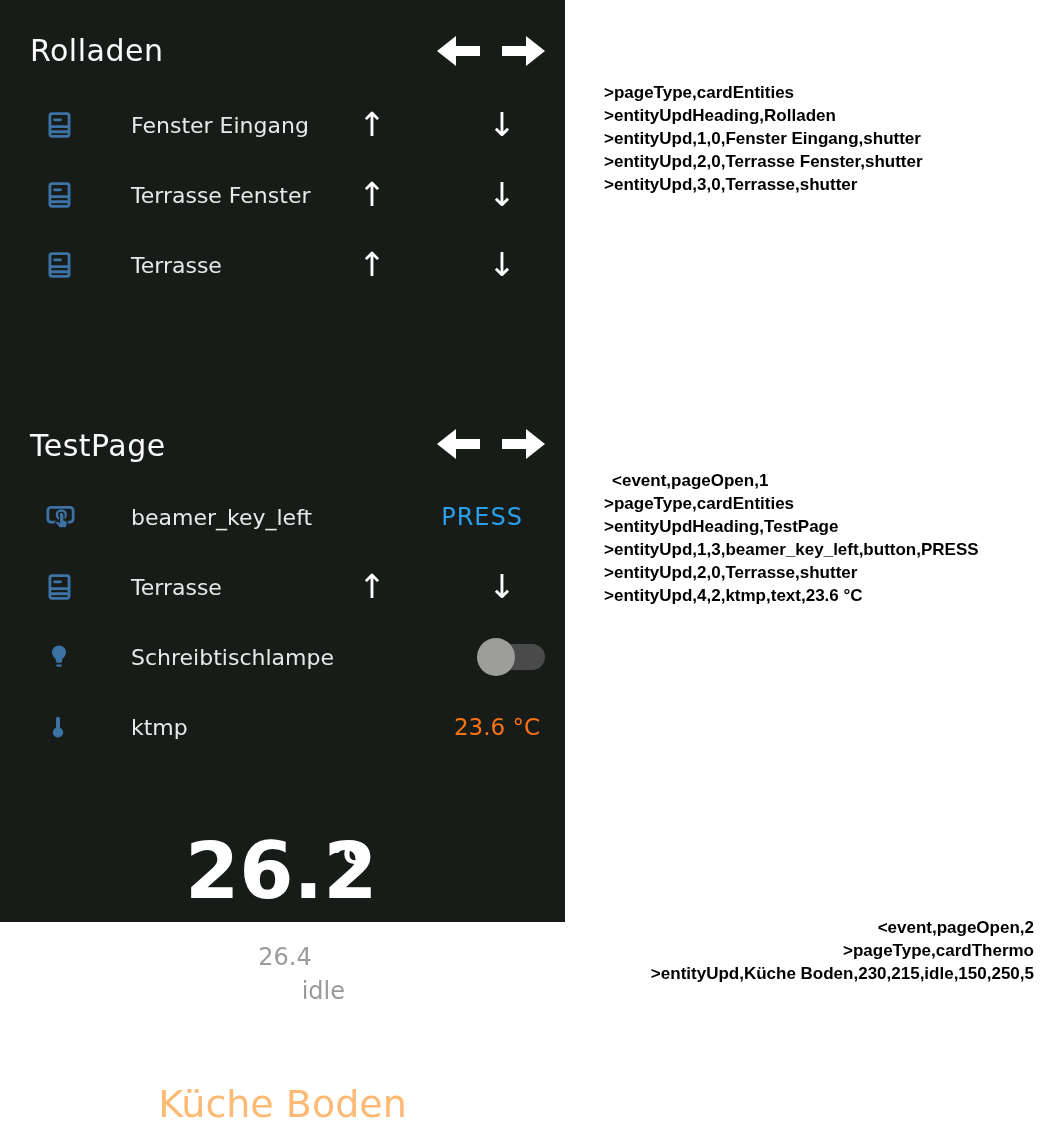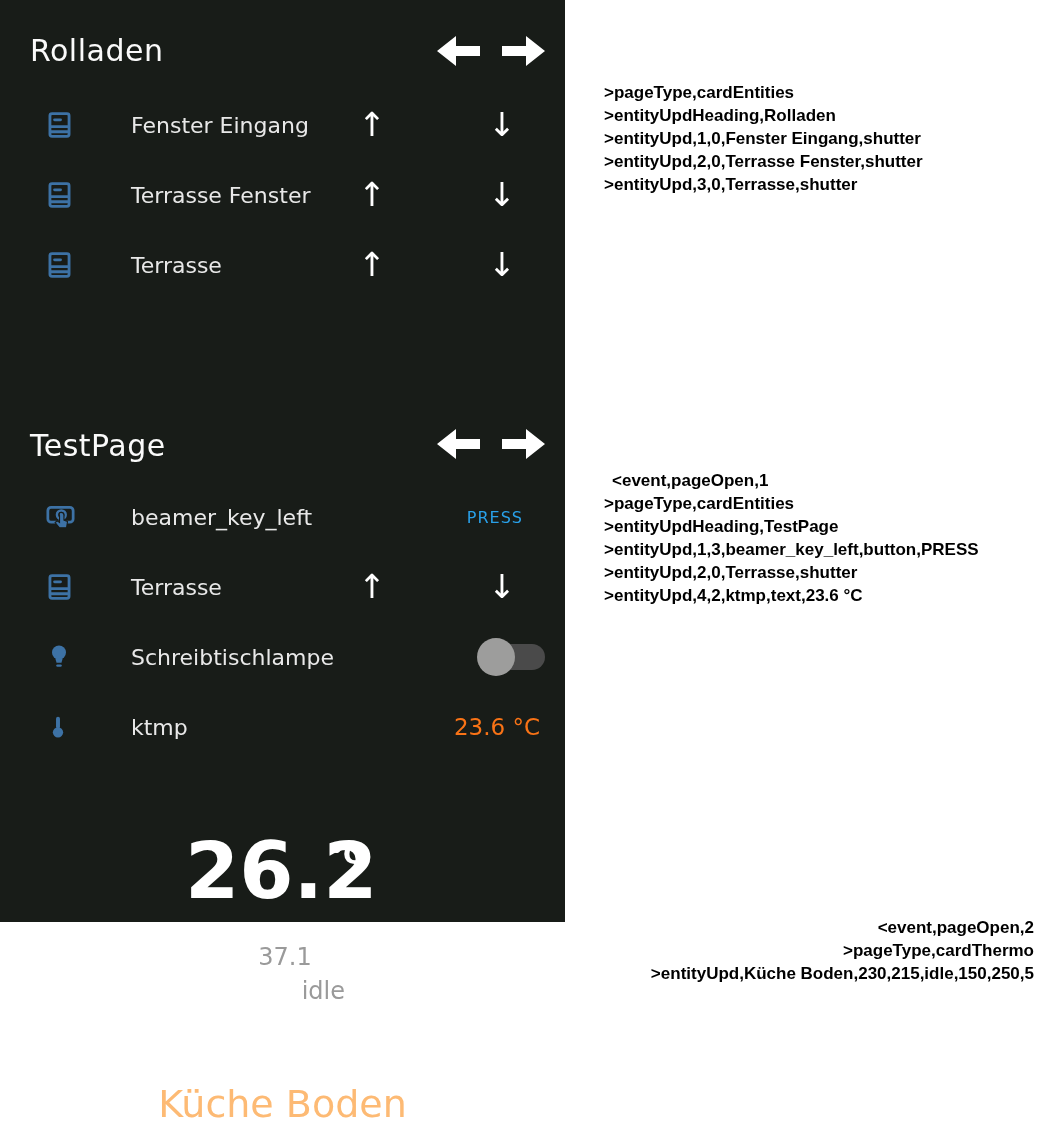--- a/index.html
+++ b/index.html
@@ -30,21 +30,21 @@
   .entity-label { position:absolute; left:95px;  top:50%; transform:translateY(-50%);
                   font-size:22px; color:#e8e8e8; white-space:nowrap;margin-left:36px; }
   .ctl { position:absolute; top:50%; transform:translateY(-50%); color:#ffffff; }
   .ctl-up    { left:352px; width:40px; text-align:center; font-size:33px; line-height:40px; }
   .ctl-stop  { left:424px; width:26px; height:26px; }
   .ctl-stop .sq { width:26px; height:26px; background:#ffffff; }
   .ctl-down  { left:482px; width:40px; text-align:center; font-size:33px; line-height:40px; }
 
   .press-btn {
     position:absolute; right:42px; top:50%; transform:translateY(-50%);
-    font-size:16px; color:#29a0e8; letter-spacing:1px; cursor:pointer;
+    font-size:24px; color:#29a0e8; letter-spacing:1px; cursor:pointer;
   }
   .text-value {
     position:absolute; right:25px; top:50%; transform:translateY(-50%);
     font-size:23px; color:#f97316;
   }
 
   
   .toggle { position:absolute; right:20px; top:50%; transform:translateY(-50%);
             width:68px; height:30px; cursor:pointer; }
   .toggle-track { position:absolute; left:6px; top:2px; width:62px; height:26px;
@@ -251,21 +251,21 @@
     <svg width="78" height="64" viewBox="0 0 78 64">
       <polygon points="0,0 78,0 39,64" fill="#ffffff"></polygon>
     </svg>
   </div>
   <div class="thermo-tri thermo-up">
     <svg width="78" height="64" viewBox="0 0 78 64">
       <polygon points="39,0 78,64 0,64" fill="#ffffff"></polygon>
     </svg>
   </div>
 
-  <div class="thermo-target">37.1</div>
+  <div class="thermo-target">26.4</div>
   <div class="thermo-state">idle</div>
   <div class="thermo-title">Küche Boden</div>
 </div>
 
 <div class="log-block" style="top:81px;">
   <div class="log-lines">
     <div class="log-line">&gt;pageType,cardEntities</div>
     <div class="log-line">&gt;entityUpdHeading,Rolladen</div>
     <div class="log-line">&gt;entityUpd,1,0,Fenster Eingang,shutter</div>
     <div class="log-line">&gt;entityUpd,2,0,Terrasse Fenster,shutter</div>

